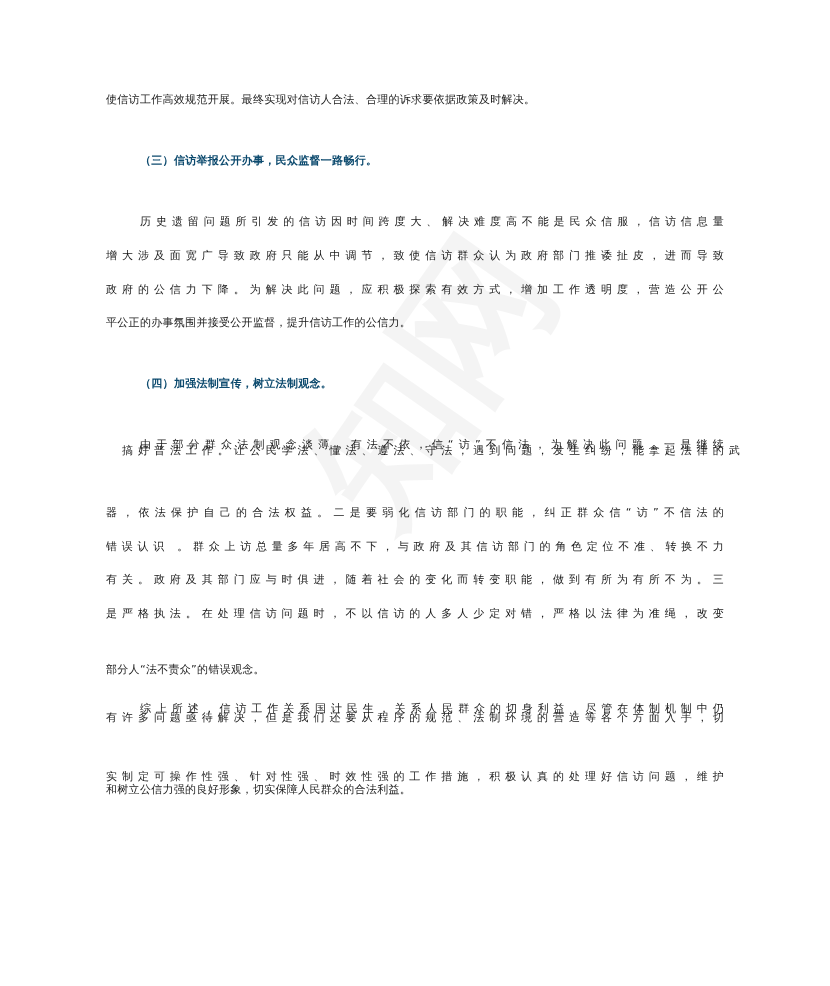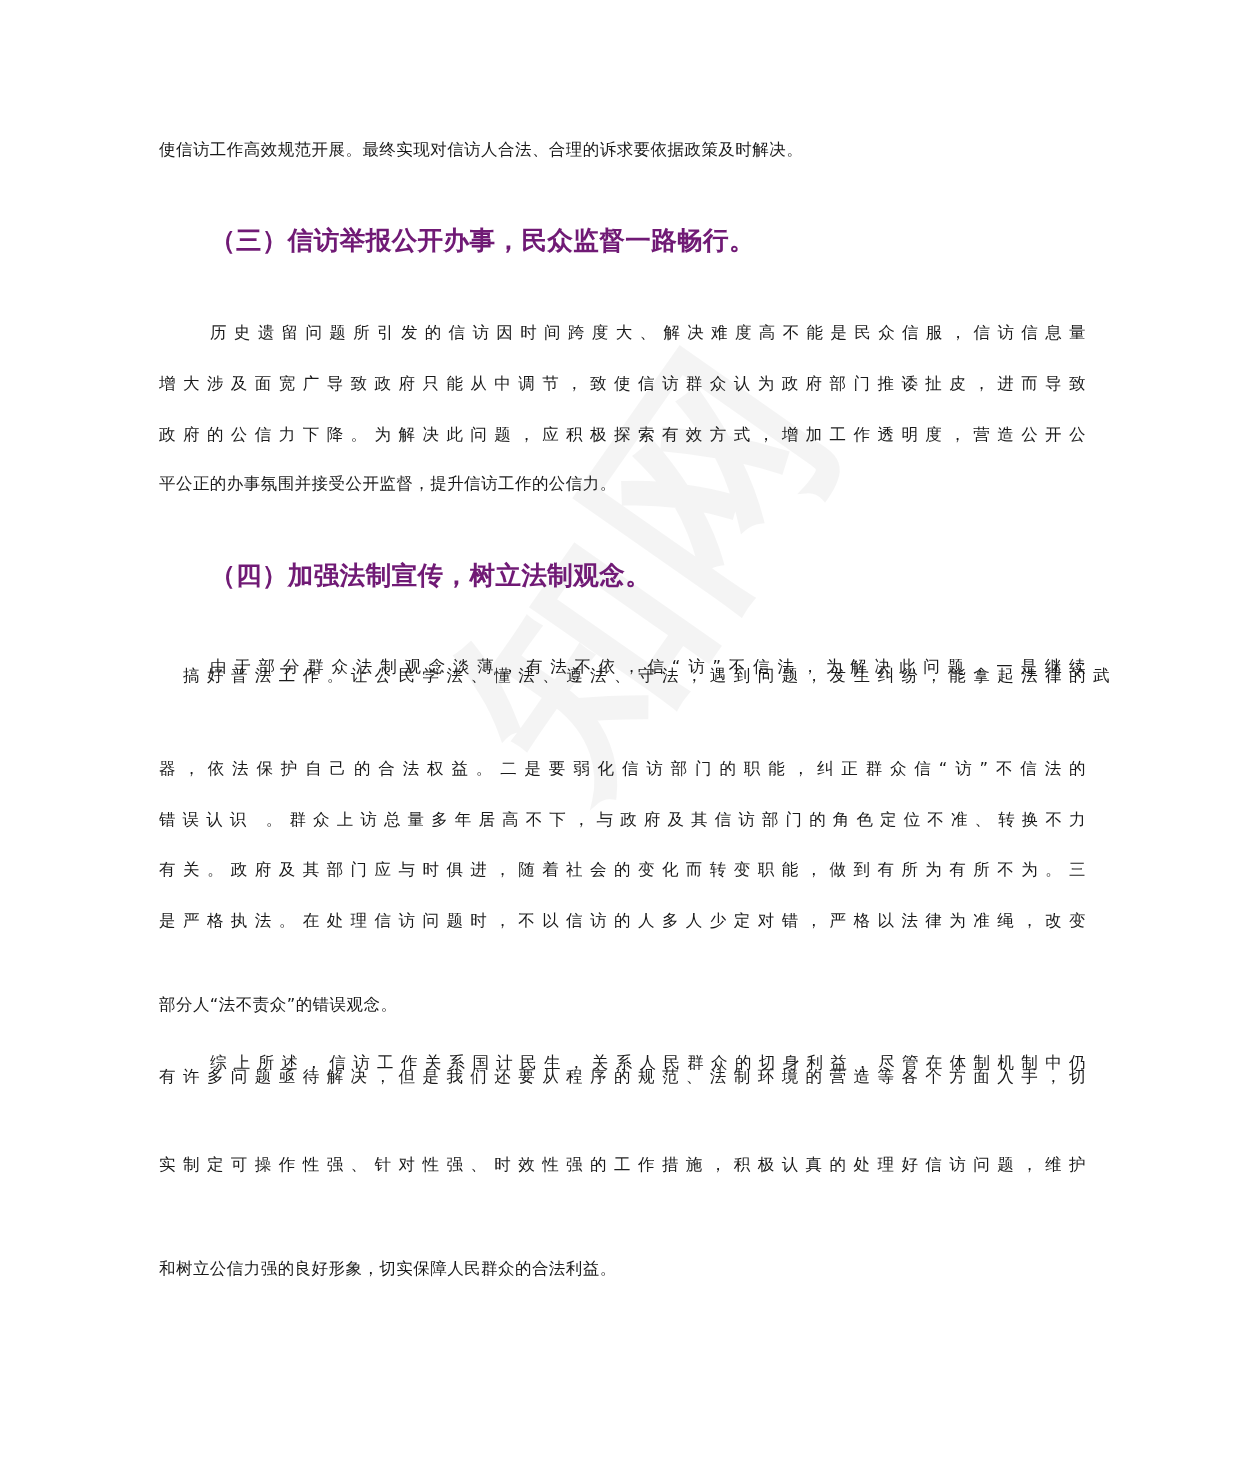--- a/index.html
+++ b/index.html
@@ -60,26 +60,26 @@
     .line.last {
       text-align-last: left;
     }
     .line.indent {
       padding-left: 34px;
       width: 584px;
     }
     .heading {
       position: absolute;
       left: 34px;
-      font-size: 17px;
+      font-size: 11px;
       line-height: 20px;
       font-weight: bold;
       white-space: nowrap;
       letter-spacing: 0.3px;
-      color: #701a75;
+      color: #0c4a6e;
     }
   </style>
 </head>
 <body>
 
 <div class="page">
 
   <div class="watermark">知网</div>
 
   <div class="content">
@@ -104,17 +104,17 @@
       <div class="line" style="top:537px;">错误认识 。群众上访总量多年居高不下，与政府及其信访部门的角色定位不准、转换不力</div>
       <div class="line" style="top:570px;">有关。政府及其部门应与时俱进，随着社会的变化而转变职能，做到有所为有所不为。三</div>
       <div class="line" style="top:604px;">是严格执法。在处理信访问题时，不以信访的人多人少定对错，严格以法律为准绳，改变</div>
       <div class="line last" style="top:638px;margin-top:22px;">部分人“法不责众”的错误观念。</div>
     </div>
 
     <div>
       <div class="line indent" style="top:699px;">综上所述，信访工作关系国计民生，关系人民群众的切身利益，尽管在体制机制中仍</div>
       <div class="line" style="top:708px;">有许多问题亟待解决，但是我们还要从程序的规范、法制环境的营造等各个方面入手，切</div>
       <div class="line" style="top:767px;">实制定可操作性强、针对性强、时效性强的工作措施，积极认真的处理好信访问题，维护</div>
-      <div class="line last" style="top:836px;">和树立公信力强的良好形象，切实保障人民群众的合法利益。</div>
+      <div class="line last" style="top:780px;">和树立公信力强的良好形象，切实保障人民群众的合法利益。</div>
     </div>
 
   </div>
 </div>
 
 </body></html>

